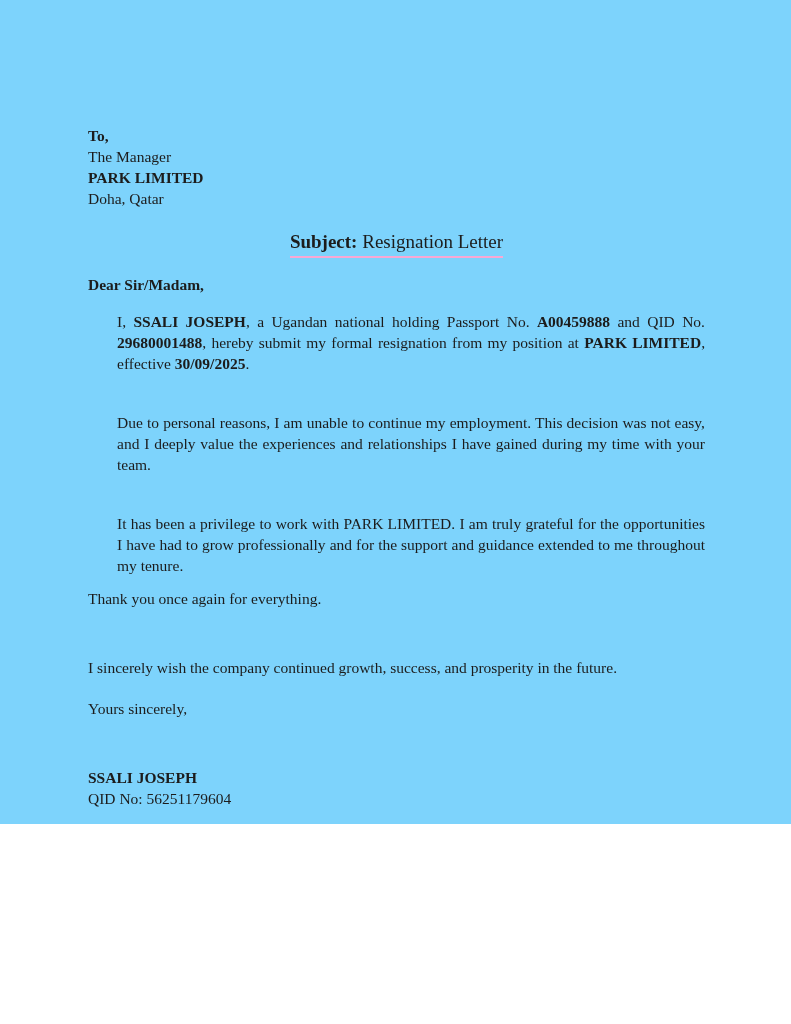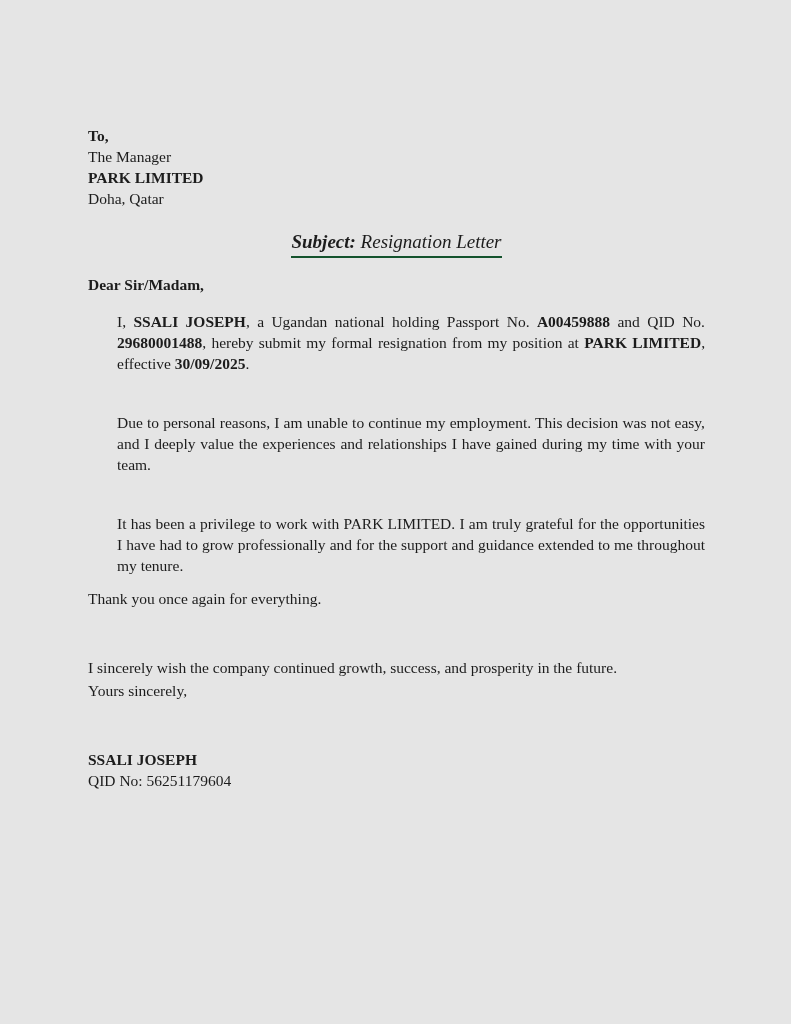--- a/index.html
+++ b/index.html
@@ -12,54 +12,53 @@
     height: 1024px;
     font-family: "Liberation Serif", serif;
     font-size: 15.5px;
     line-height: 21px;
     color: #1c1c1c;
     overflow: hidden;
   }
   .page {
     box-sizing: border-box;
     width: 791px;
-    height: 1024px;
+    height: 824px;
     padding: 125px 86px 0 88px;
-    background: #e5e5e5;
+    background: #7dd3fc;
   }
   p { margin: 0; }
   .bold { font-weight: bold; }
 
   .recipient p { margin: 0; }
 
   .subject {
     margin-top: 20px;
     text-align: center;
     font-size: 19px;
     line-height: 26px;
   }
   .subject-underline {
     display: inline-block;
-    border-bottom: 2px solid #14532d;
+    border-bottom: 2px solid #f9a8d4;
     padding-bottom: 1px;
-    font-style: italic;
   }
   .subject-label { font-weight: bold; }
 
   .salutation {
     margin-top: 16px;
     font-weight: bold;
   }
 
   .para { margin-top: 16px; }
   .justify { text-align: justify; margin-left: 29px; }
   .gap-md { margin-top: 38px; }
   .gap-lg { margin-top: 48px; }
   .gap-sm { margin-top: 12px; }
-  .gap-close { margin-top: 2px; }
+  .gap-close { margin-top: 20px; }
 
   .signature { margin-top: 48px; }
   .signature p { margin: 0; }
 </style>
 </head>
 <body>
 
 <div class="page">
 
   <div class="recipient">

